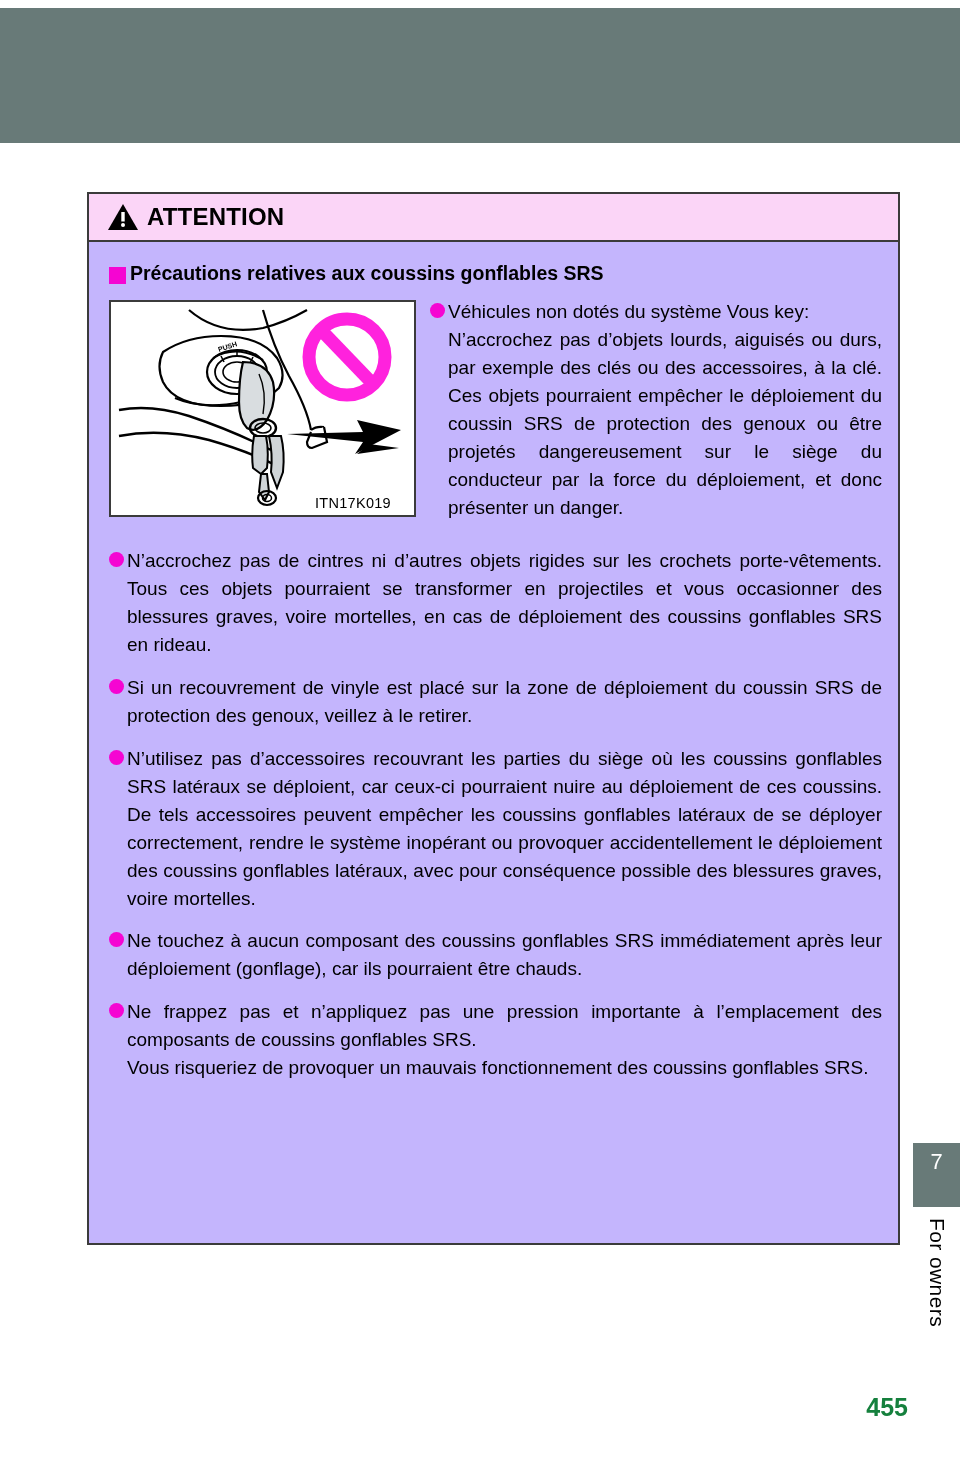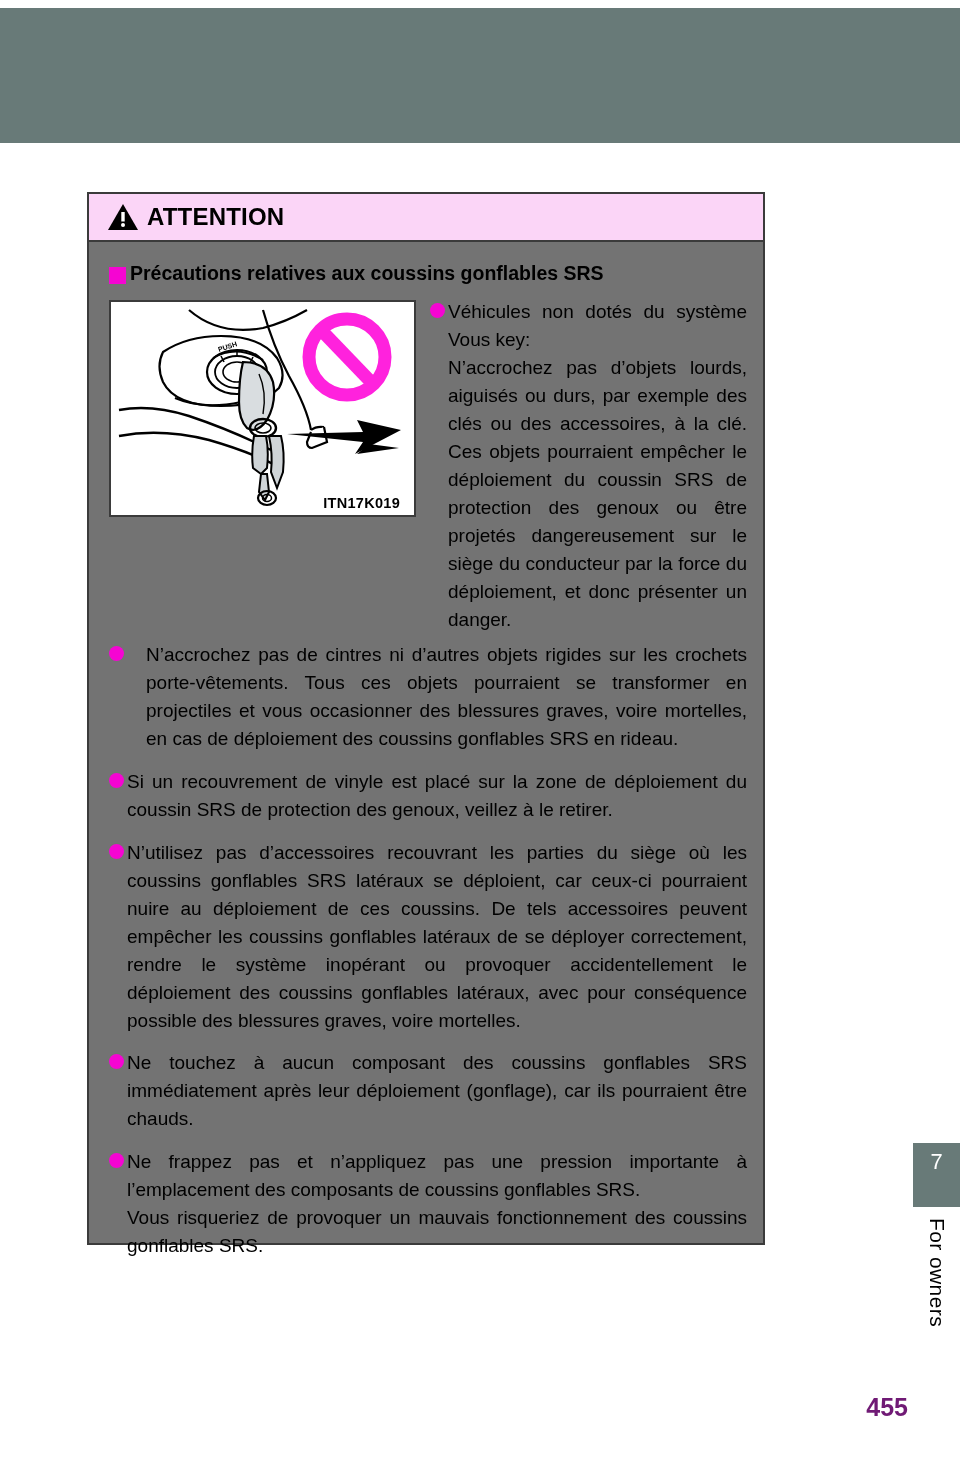--- a/index.html
+++ b/index.html
@@ -23,25 +23,25 @@
     width: 960px;
     height: 135px;
     background: #687a78;
   }
 
   
   #warning-box {
     position: absolute;
     left: 87px;
     top: 192px;
-    width: 678px;
+    width: 813px;
     height: 1053px;
     border: 2px solid #3b3b3b;
     box-sizing: border-box;
-    background: #737373;
+    background: #c4b5fd;
   }
 
   #attention-bar {
     height: 48px;
     background: #fbd5f7;
     border-bottom: 2px solid #3b3b3b;
     display: flex;
     align-items: center;
     padding-left: 18px;
     box-sizing: border-box;
@@ -95,24 +95,24 @@
     height: 217px;
     border: 2px solid #3b3b3b;
     box-sizing: border-box;
     position: relative;
     background: #fff;
     margin: 2px 14px 6px 0;
   }
   .figure svg { display: block; }
   .fig-code {
     position: absolute;
-    right: 11px;
+    right: 20px;
     bottom: 3px;
     font-size: 14.5px;
-    font-weight: bold;
+    font-weight: normal;
     letter-spacing: .3px;
     color: #000;
     background: #fff;
     padding: 1px 3px;
   }
 
   
   .bullet {
     display: flex;
     align-items: flex-start;
@@ -177,21 +177,21 @@
 
   
   #page-number {
     position: absolute;
     left: 0;
     top: 1393px;
     width: 908px;
     text-align: right;
     font-size: 25px;
     font-weight: bold;
-    color: #701a75;
+    color: #15803d;
   }
   #site-watermark {
     position: absolute;
     left: 0;
     top: 1507px;
     width: 948px;
     text-align: right;
     font-size: 22px;
     color: #a6a6a6;
     letter-spacing: .2px;
@@ -276,21 +276,21 @@
         <span class="dot"></span>
         <div class="btext narrow">
           <span>Véhicules non dotés du système Vous key:</span>
           <br>
           <span>N’accrochez pas d’objets lourds, aiguisés ou durs, par exemple des clés ou des accessoires, à la clé. Ces objets pourraient empêcher le déploiement du coussin SRS de protection des genoux ou être projetés dangereusement sur le siège du conducteur par la force du déploiement, et donc présenter un danger.</span>
         </div>
       </div>
 
     </div>
 
-    <div class="bullet" style="margin-top:8px;gap:19px;">
+    <div class="bullet" style="margin-top:24px;">
       <span class="dot"></span>
       <div class="btext">N’accrochez pas de cintres ni d’autres objets rigides sur les crochets porte-vêtements. Tous ces objets pourraient se transformer en projectiles et vous occasionner des blessures graves, voire mortelles, en cas de déploiement des coussins gonflables SRS en rideau.</div>
     </div>
 
     <div class="bullet">
       <span class="dot"></span>
       <div class="btext">Si un recouvrement de vinyle est placé sur la zone de déploiement du coussin SRS de protection des genoux, veillez à le retirer.</div>
     </div>
 
     <div class="bullet">

